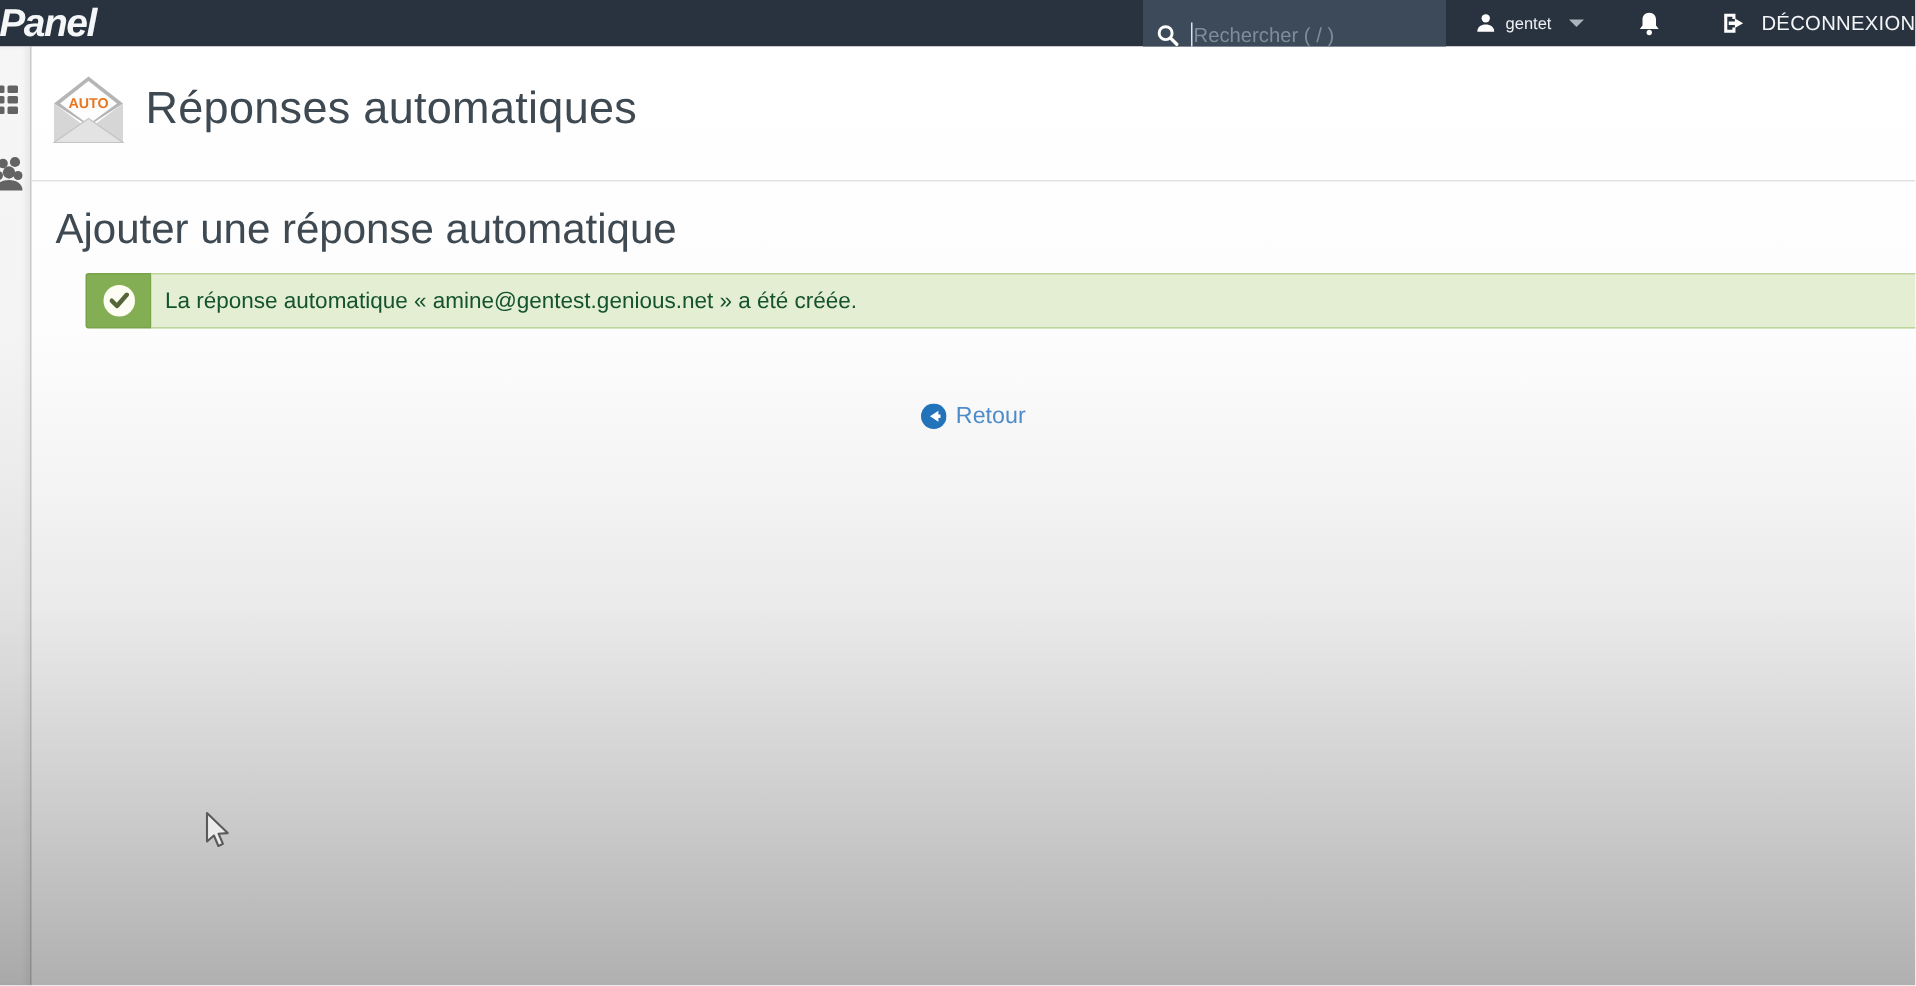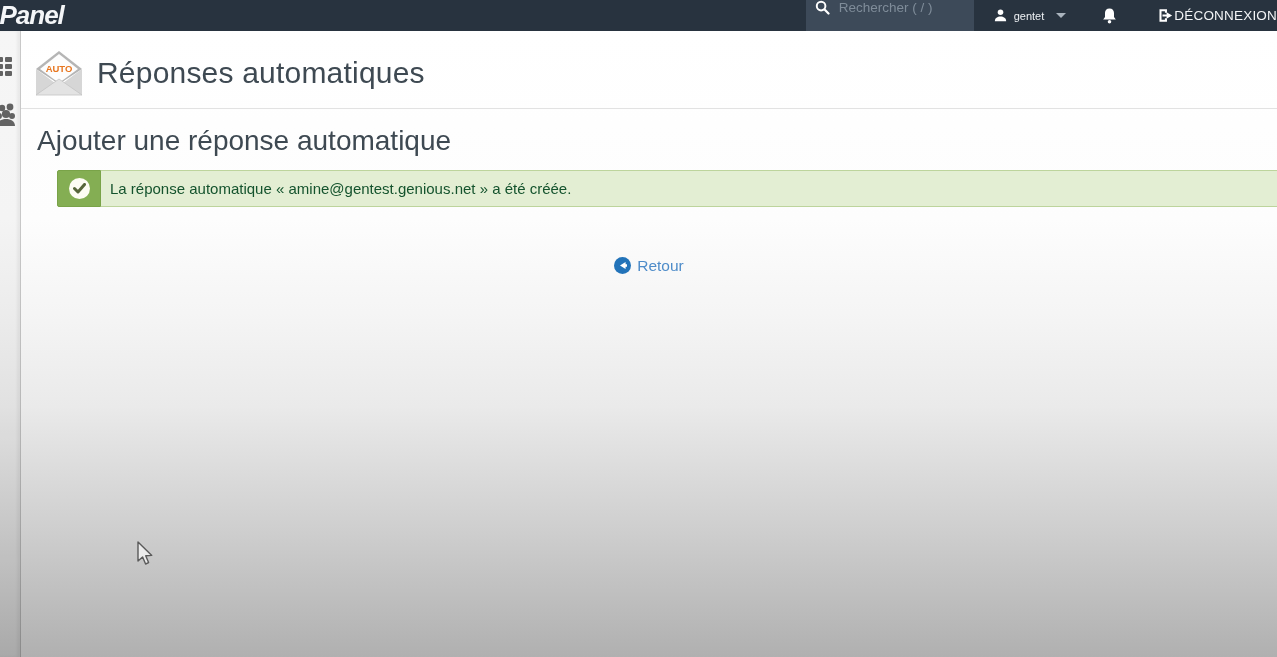--- a/index.html
+++ b/index.html
@@ -29,25 +29,25 @@
     line-height:31px;
     user-select:none;
   }
   .topbar-right {
     margin-left:auto;
     display:flex;
     align-items:center;
     height:100%;
   }
   .search-box {
-    width:168px;
+    width:202px;
     height:100%;
     background:#3d4a59;
     display:flex;
-    align-items:flex-start;
+    align-items:flex-end;
     padding:0 9px;
     position:relative;
   }
   .search-box svg { flex:0 0 auto; }
   .input-caret {
     width:1px; height:16px;
     background:#dde3e9;
     margin:0 1px 0 8px;
   }
   .search-box input {
@@ -70,21 +70,21 @@
   .caret-down {
     width:0; height:0;
     border-left:5px solid transparent;
     border-right:5px solid transparent;
     border-top:5px solid #aab4bd;
     margin-left:6px;
   }
   .bell-btn { padding:0 19px; display:flex; align-items:center; height:100%; }
   .logout-btn {
     display:flex; align-items:center;
-    gap:1px;
+    gap:11px;
     padding-left:20px;
     height:100%;
     color:#f2f4f6;
     font-size:13.5px;
     letter-spacing:.2px;
   }
 
   
   .content-row {
     display:flex;
@@ -101,21 +101,21 @@
     padding-top:24px;
   }
   .sidebar-icon { margin:0 0 22px -6px; display:block; }
 
   .main { flex:1; min-width:0; }
 
   .page-header {
     display:flex;
     align-items:center;
     gap:14px;
-    padding:19px 0 12px 14px;
+    padding:19px 0 24px 14px;
     border-bottom:1px solid #e2e2e2;
     text-align:right;
   }
   .page-header h1 {
     font-size:30px;
     font-weight:400;
     color:#3e4952;
     letter-spacing:.2px;
   }
   .section-heading {

